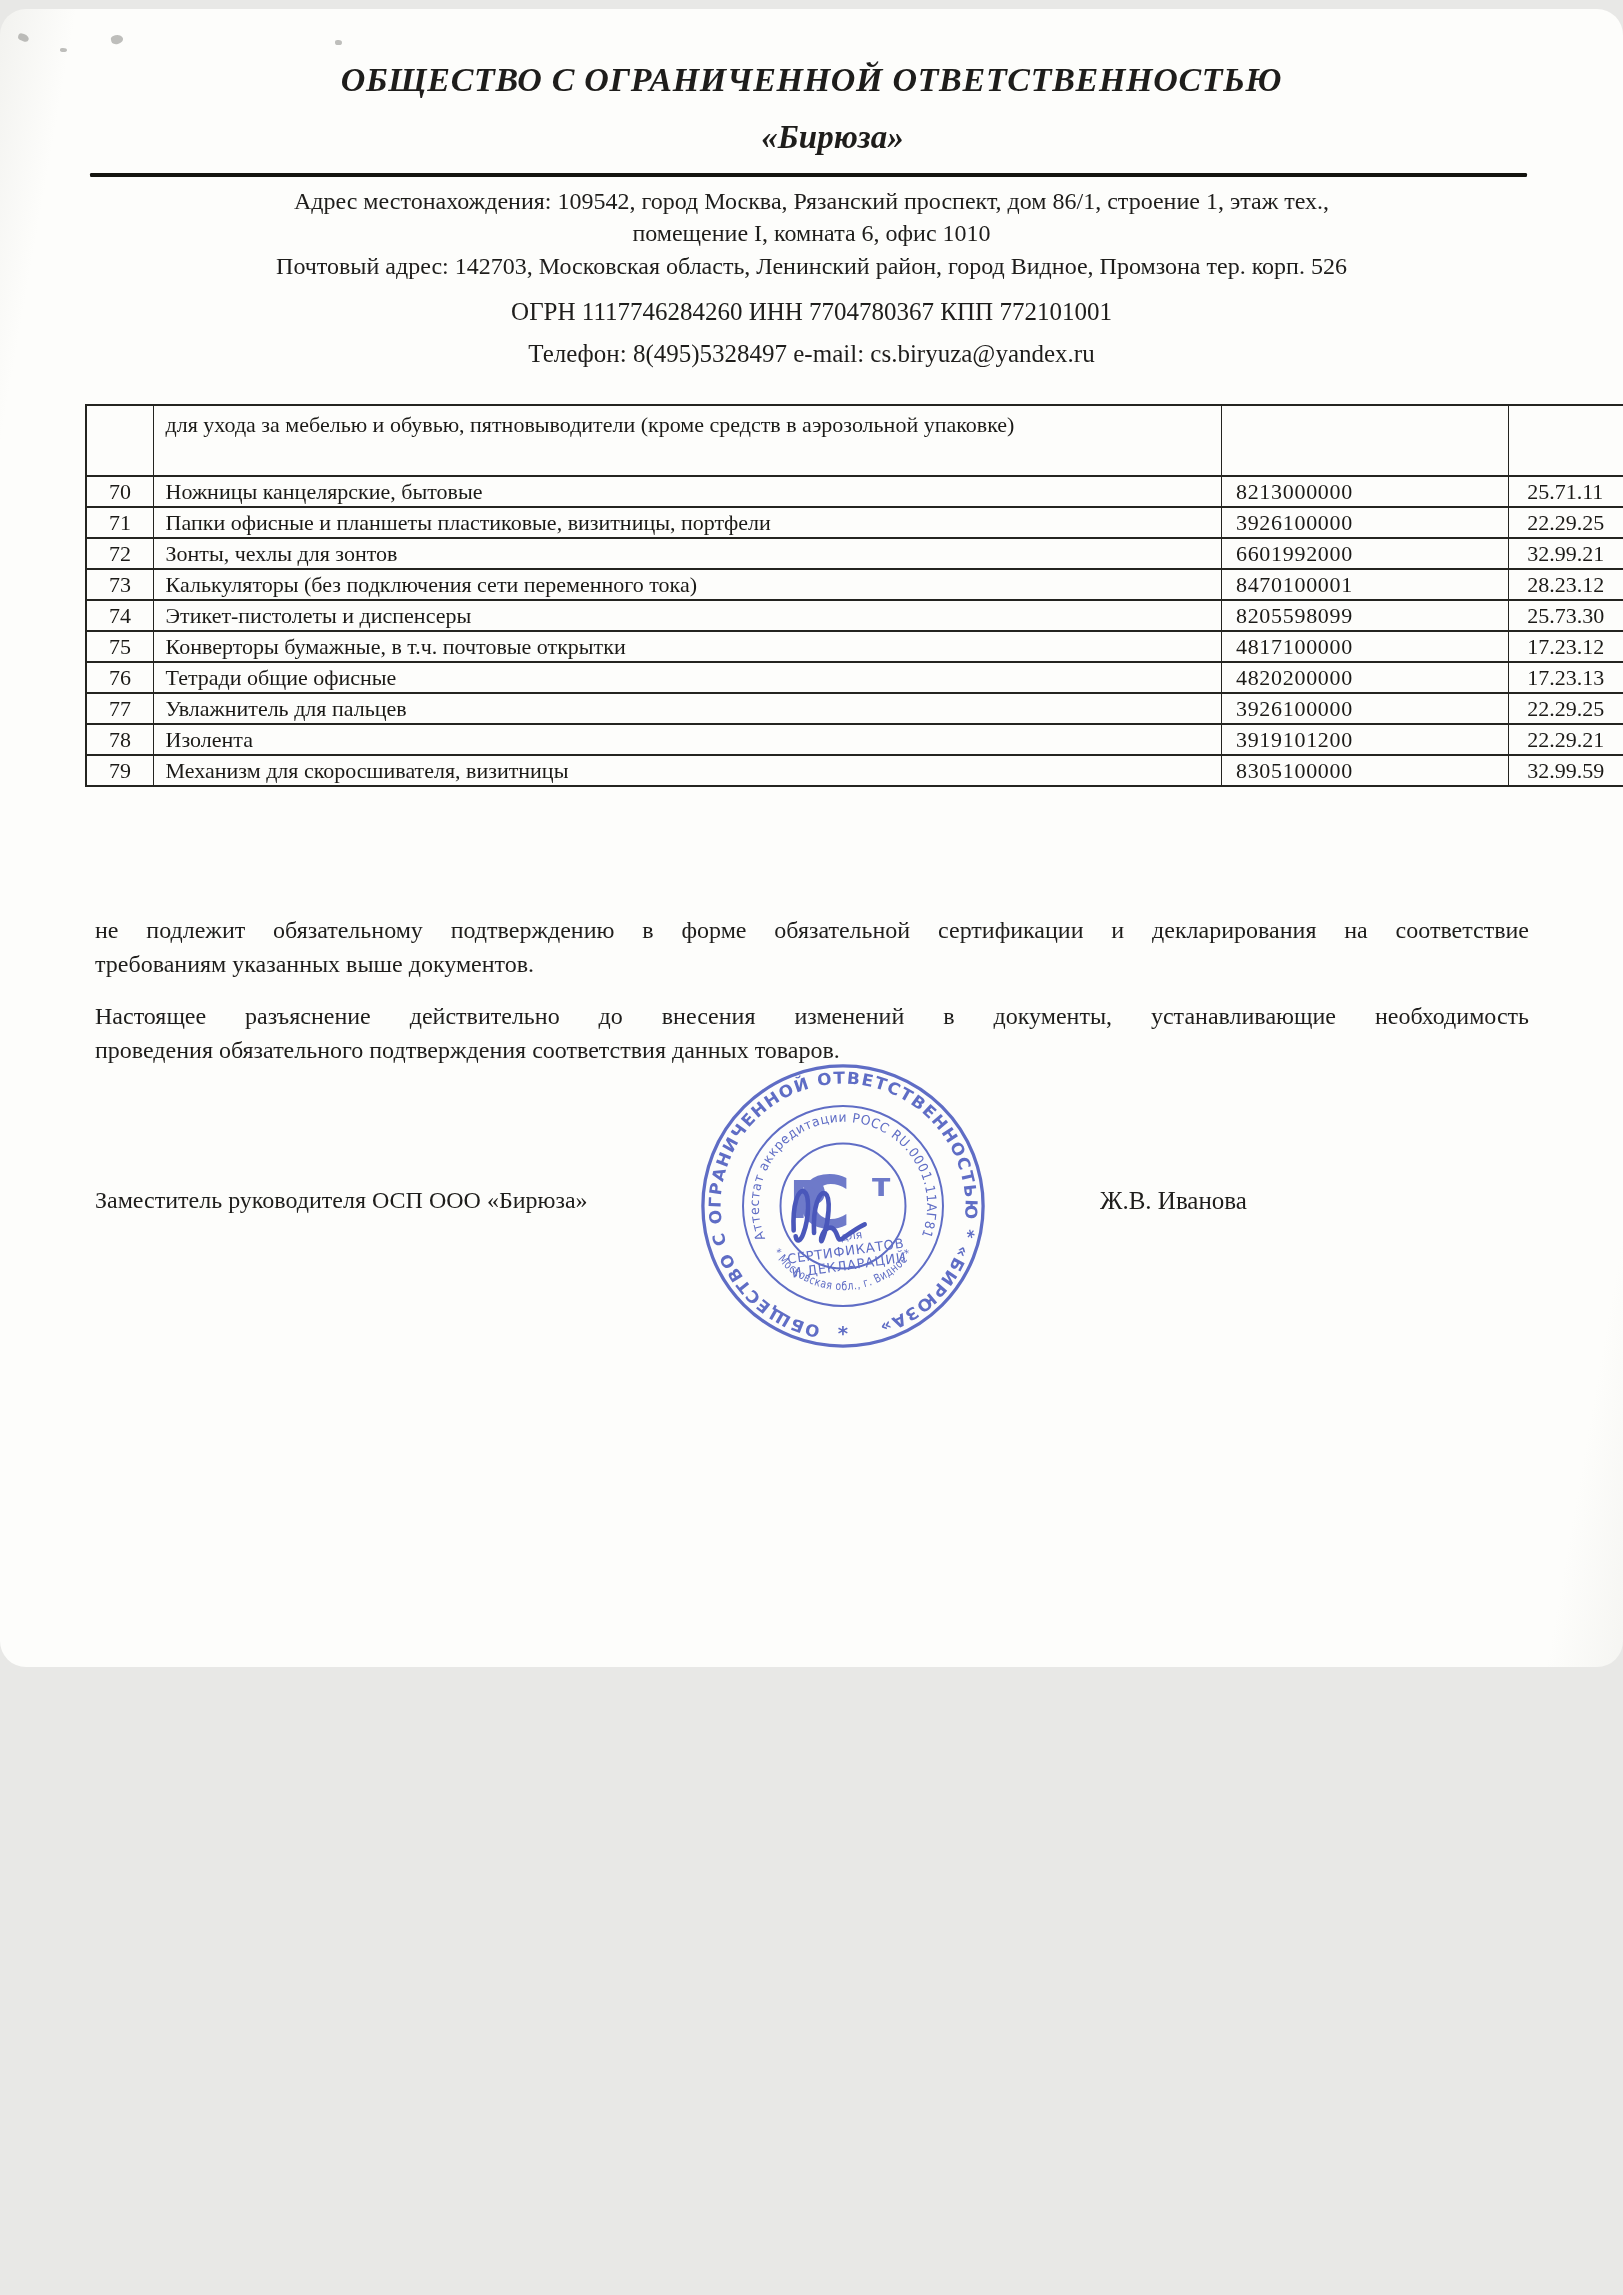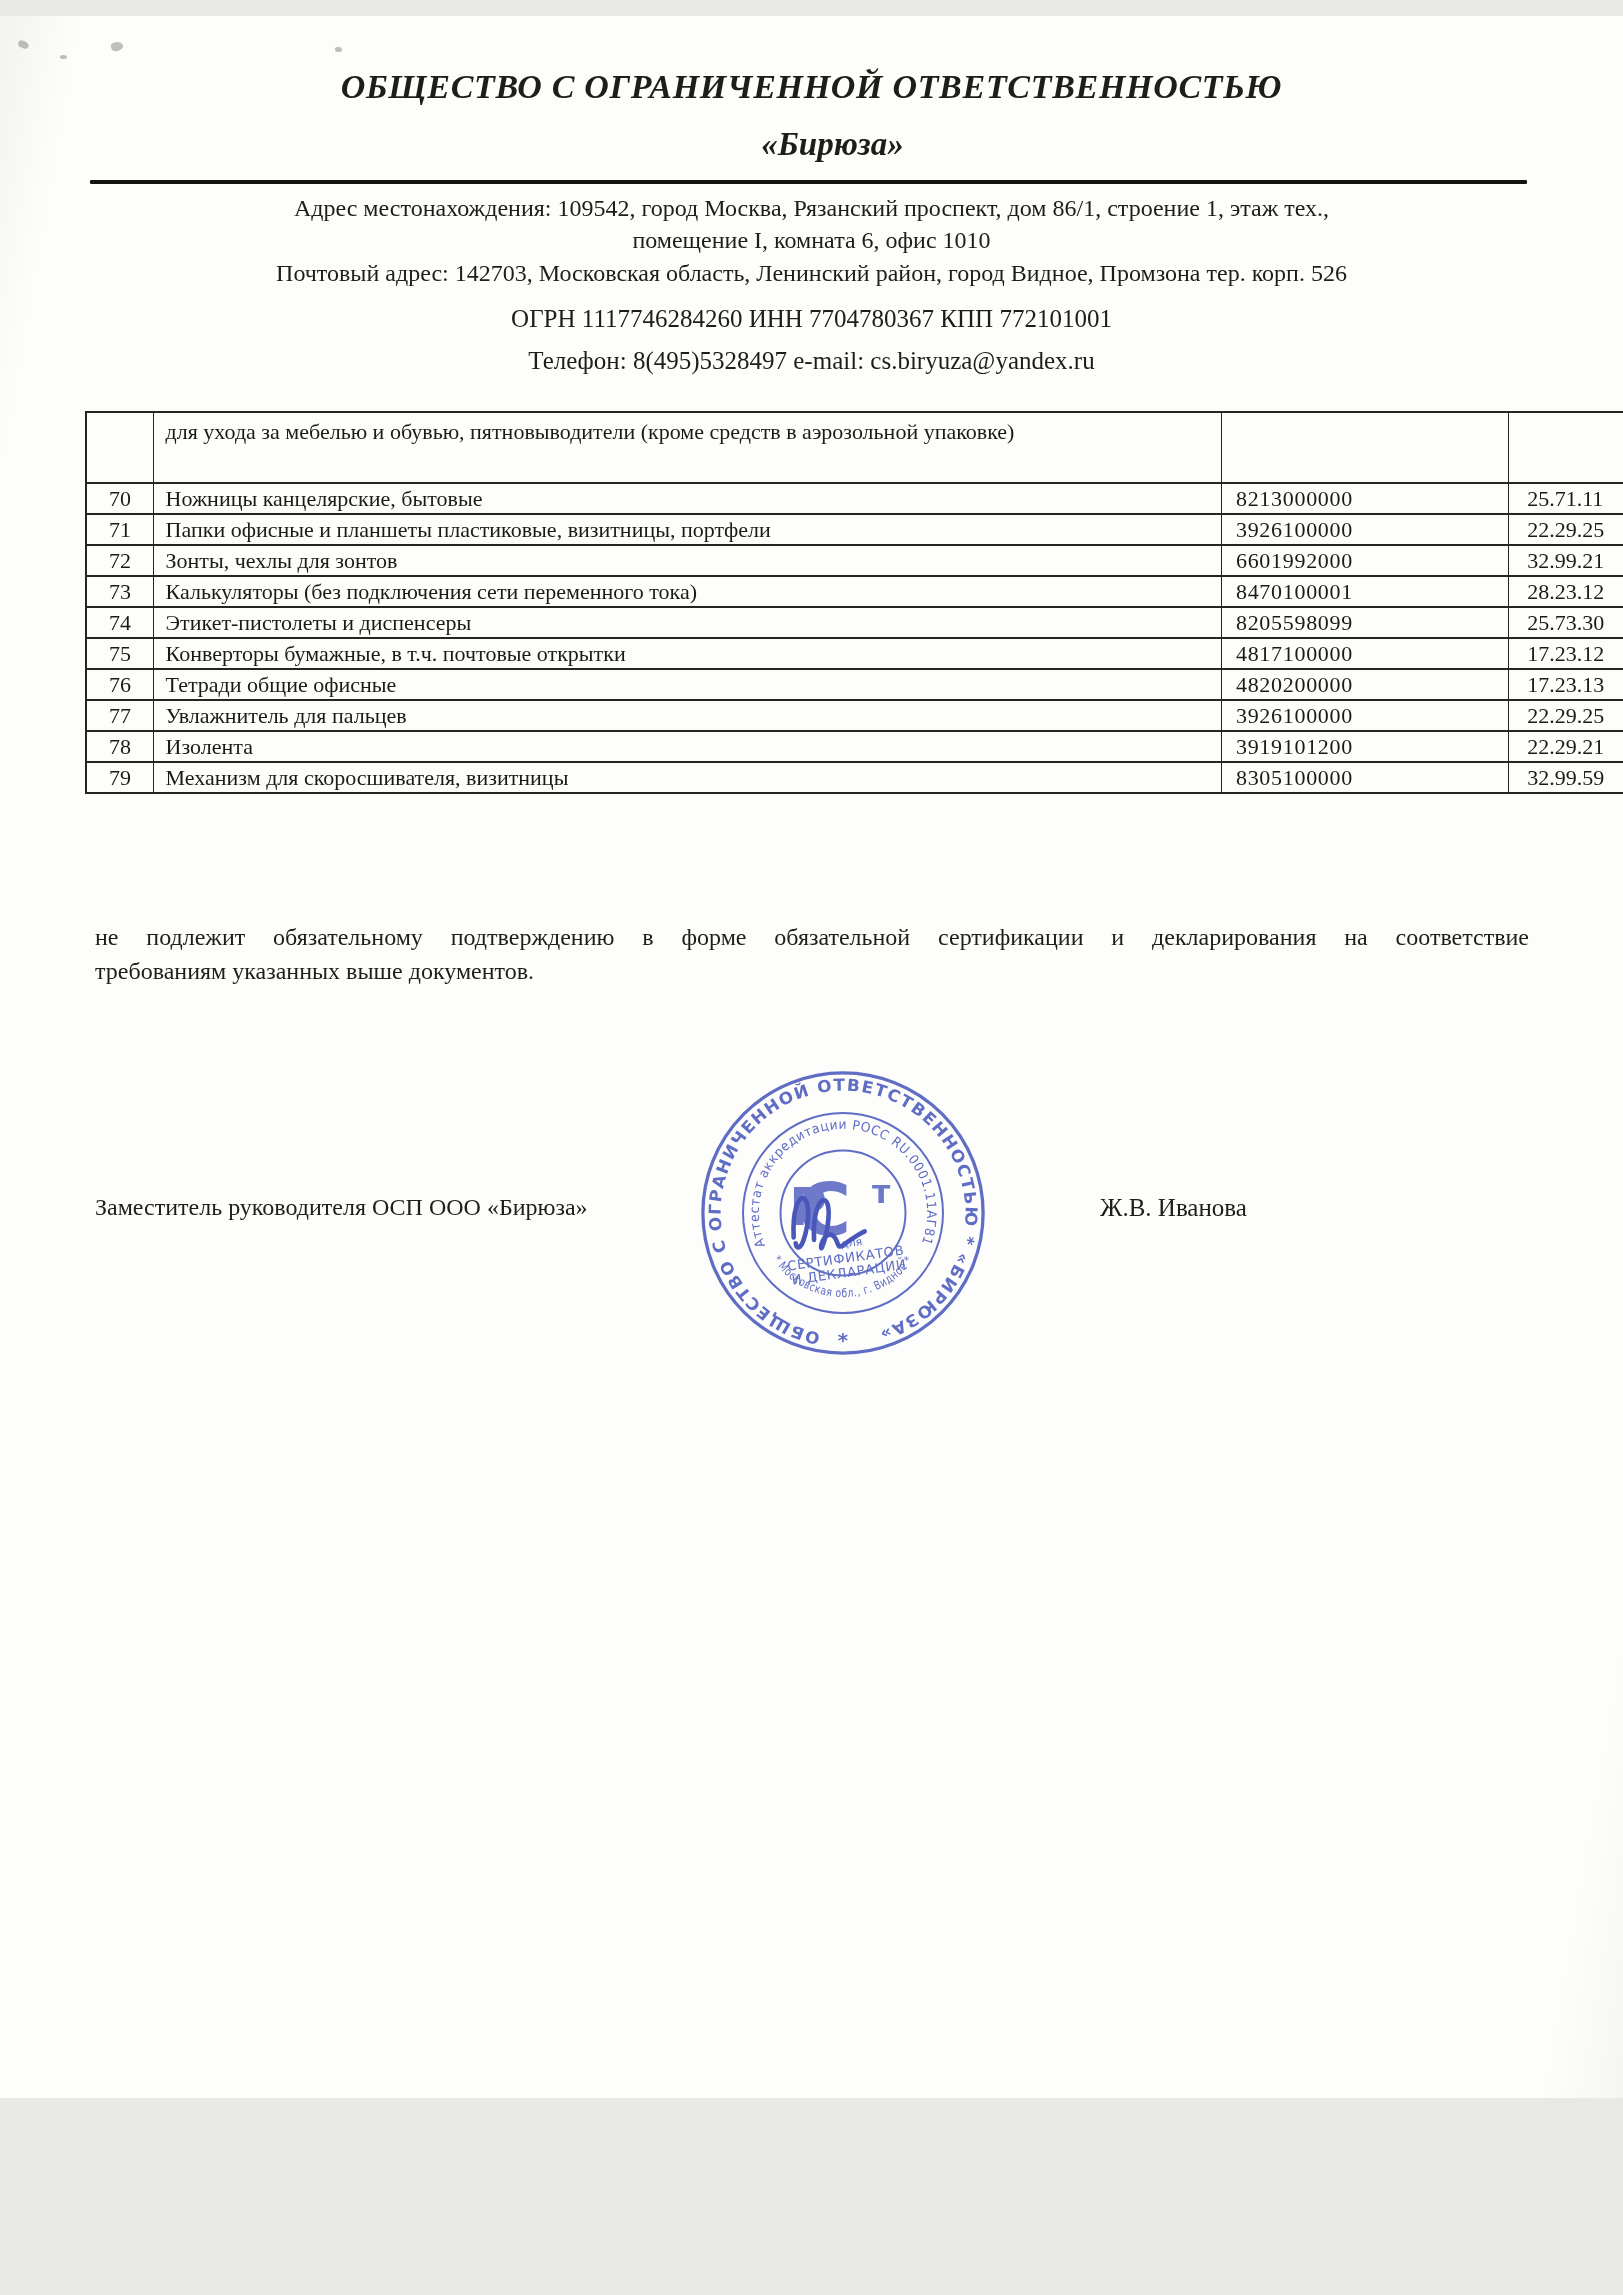--- a/index.html
+++ b/index.html
@@ -1,19 +1,19 @@
 <!DOCTYPE html>
 <html style="--stamp-color: #5261c4; --sig-ink: #3a49b8;font-size:10.5px"><head>
 <meta charset="utf-8">
 <style>
   html,body{margin:0;padding:0;background:#e8e8e6;}
   .page{
-    position:relative;width:1623px;height:2082px;margin:16px auto;
+    position:relative;width:1623px;height:1658px;margin:9px auto;
     background:linear-gradient(100deg,#f2f2ef 0%,#fdfdfb 4%,#fdfdfb 96%,#f5f5f2 100%);
-    font-family:"Liberation Serif","DejaVu Serif",serif;color:#1e1d1b;overflow:hidden;
+    font-family:"Liberation Serif","DejaVu Serif",serif;color:#1e1d1b;overflow:hidden;border-radius:26px;
   }
   .abs{position:absolute;}
   .centered{left:0;width:100%;text-align:center;}
   .doc-title{font-size:34px;font-weight:bold;font-style:italic;letter-spacing:0.7px;}
   .doc-subtitle{font-size:33px;font-weight:bold;font-style:italic;padding-left:21px;}
   .head-rule{left:90px;width:1437px;height:3.9px;background:#14140f;border-radius:1.3px;}
   .addr-line{font-size:24px;line-height:31px;}
   .reg-line{font-size:25px;}
   .contact-line{font-size:25px;}
 
@@ -144,20 +144,24 @@
           <td class="col-code">8305100000</td>
           <td class="col-okpd">32.99.59</td>
         </tr>
       </tbody>
   </table>
 
   <div class="abs para" style="top:904px;">
     <span class="jline">не подлежит обязательному подтверждению в форме обязательной сертификации и декларирования на соответствие</span>
     <span class="nline">требованиям указанных выше документов.</span>
   </div>
+  <div class="abs para" style="top:990px;">
+    <span class="jline">Настоящее разъяснение действительно до внесения изменений в документы, устанавливающие необходимость</span>
+    <span class="nline">проведения обязательного подтверждения соответствия данных товаров.</span>
+  </div>
 
   <div class="abs sig-label" style="top:1178px;">Заместитель руководителя ОСП ООО «Бирюза»</div>
   <div class="abs sig-name" style="top:1178px;">Ж.В. Иванова</div>
 
   <div class="abs stamp-wrap">
     <svg width="296" height="296" viewBox="0 0 450 450">
       <circle class="st-stroke" cx="225" cy="225" r="213" stroke-width="5"></circle>
       <circle class="st-stroke" cx="225" cy="225" r="152" stroke-width="3"></circle>
       <circle class="st-stroke" cx="225" cy="225" r="95" stroke-width="3"></circle>
 

